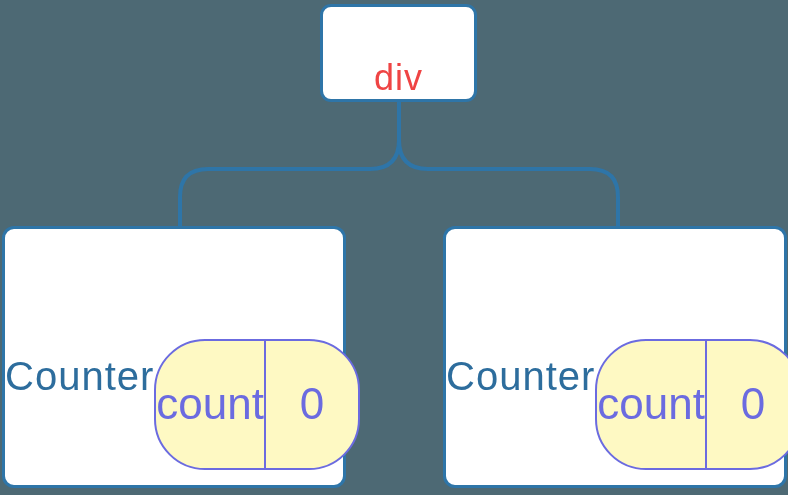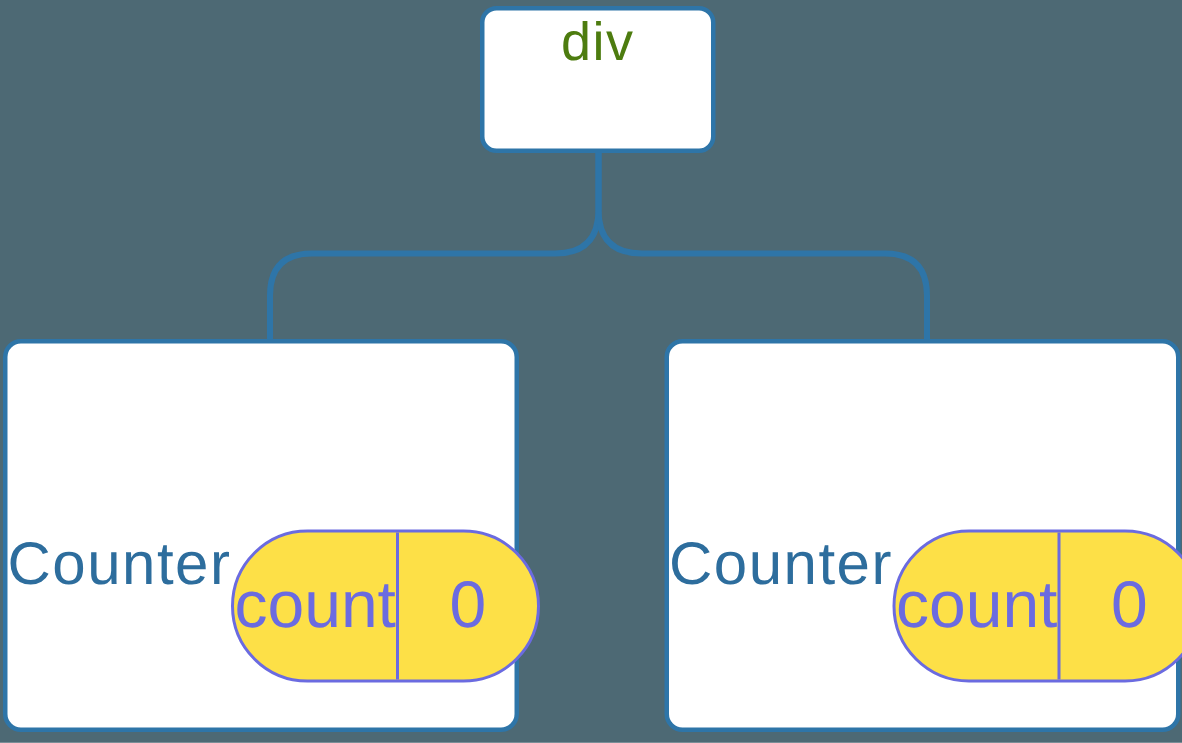--- a/index.html
+++ b/index.html
@@ -19,23 +19,23 @@
   }
   .node-root {
     position: absolute;
     left: 320px; top: 4px;
     width: 157px; height: 98px;
     box-sizing: border-box;
     background: #ffffff;
     border: 3px solid #2e75a8;
     border-radius: 11px;
     display: flex;
-    align-items: flex-start;
+    align-items: flex-end;
     justify-content: center;
-    color: #4d7c0f;
+    color: #ef4444;
     font-size: 36px;
     letter-spacing: 1px;
   }
   .card {
     position: absolute;
     top: 226px;
     width: 344px; height: 262px;
     box-sizing: border-box;
     background: #ffffff;
     border: 3px solid #2e75a8;
@@ -47,28 +47,28 @@
   .card-left  { left: 2px; }
   .card-right { left: 443px; }
   .card-title {
     font-size: 40px;
     line-height: 50px;
     letter-spacing: 1px;
     color: #2d6d9d;
   }
   .state-pill {
     margin-top: 56px;
-    width: 269px; height: 102px;
+    width: 269px; height: 131px;
     box-sizing: border-box;
     border: 2.5px solid #6b6be0;
     border-radius: 51px;
     display: flex;
     align-items: stretch;
     color: #6b6be0;
-    background: #fde047;
+    background: #fef9c3;
   }
   .state-key {
     flex: 1;
     display: flex;
     align-items: center;
     justify-content: center;
     font-size: 44px;
     border-right: 2.5px solid #6b6be0;
   }
   .state-value {

